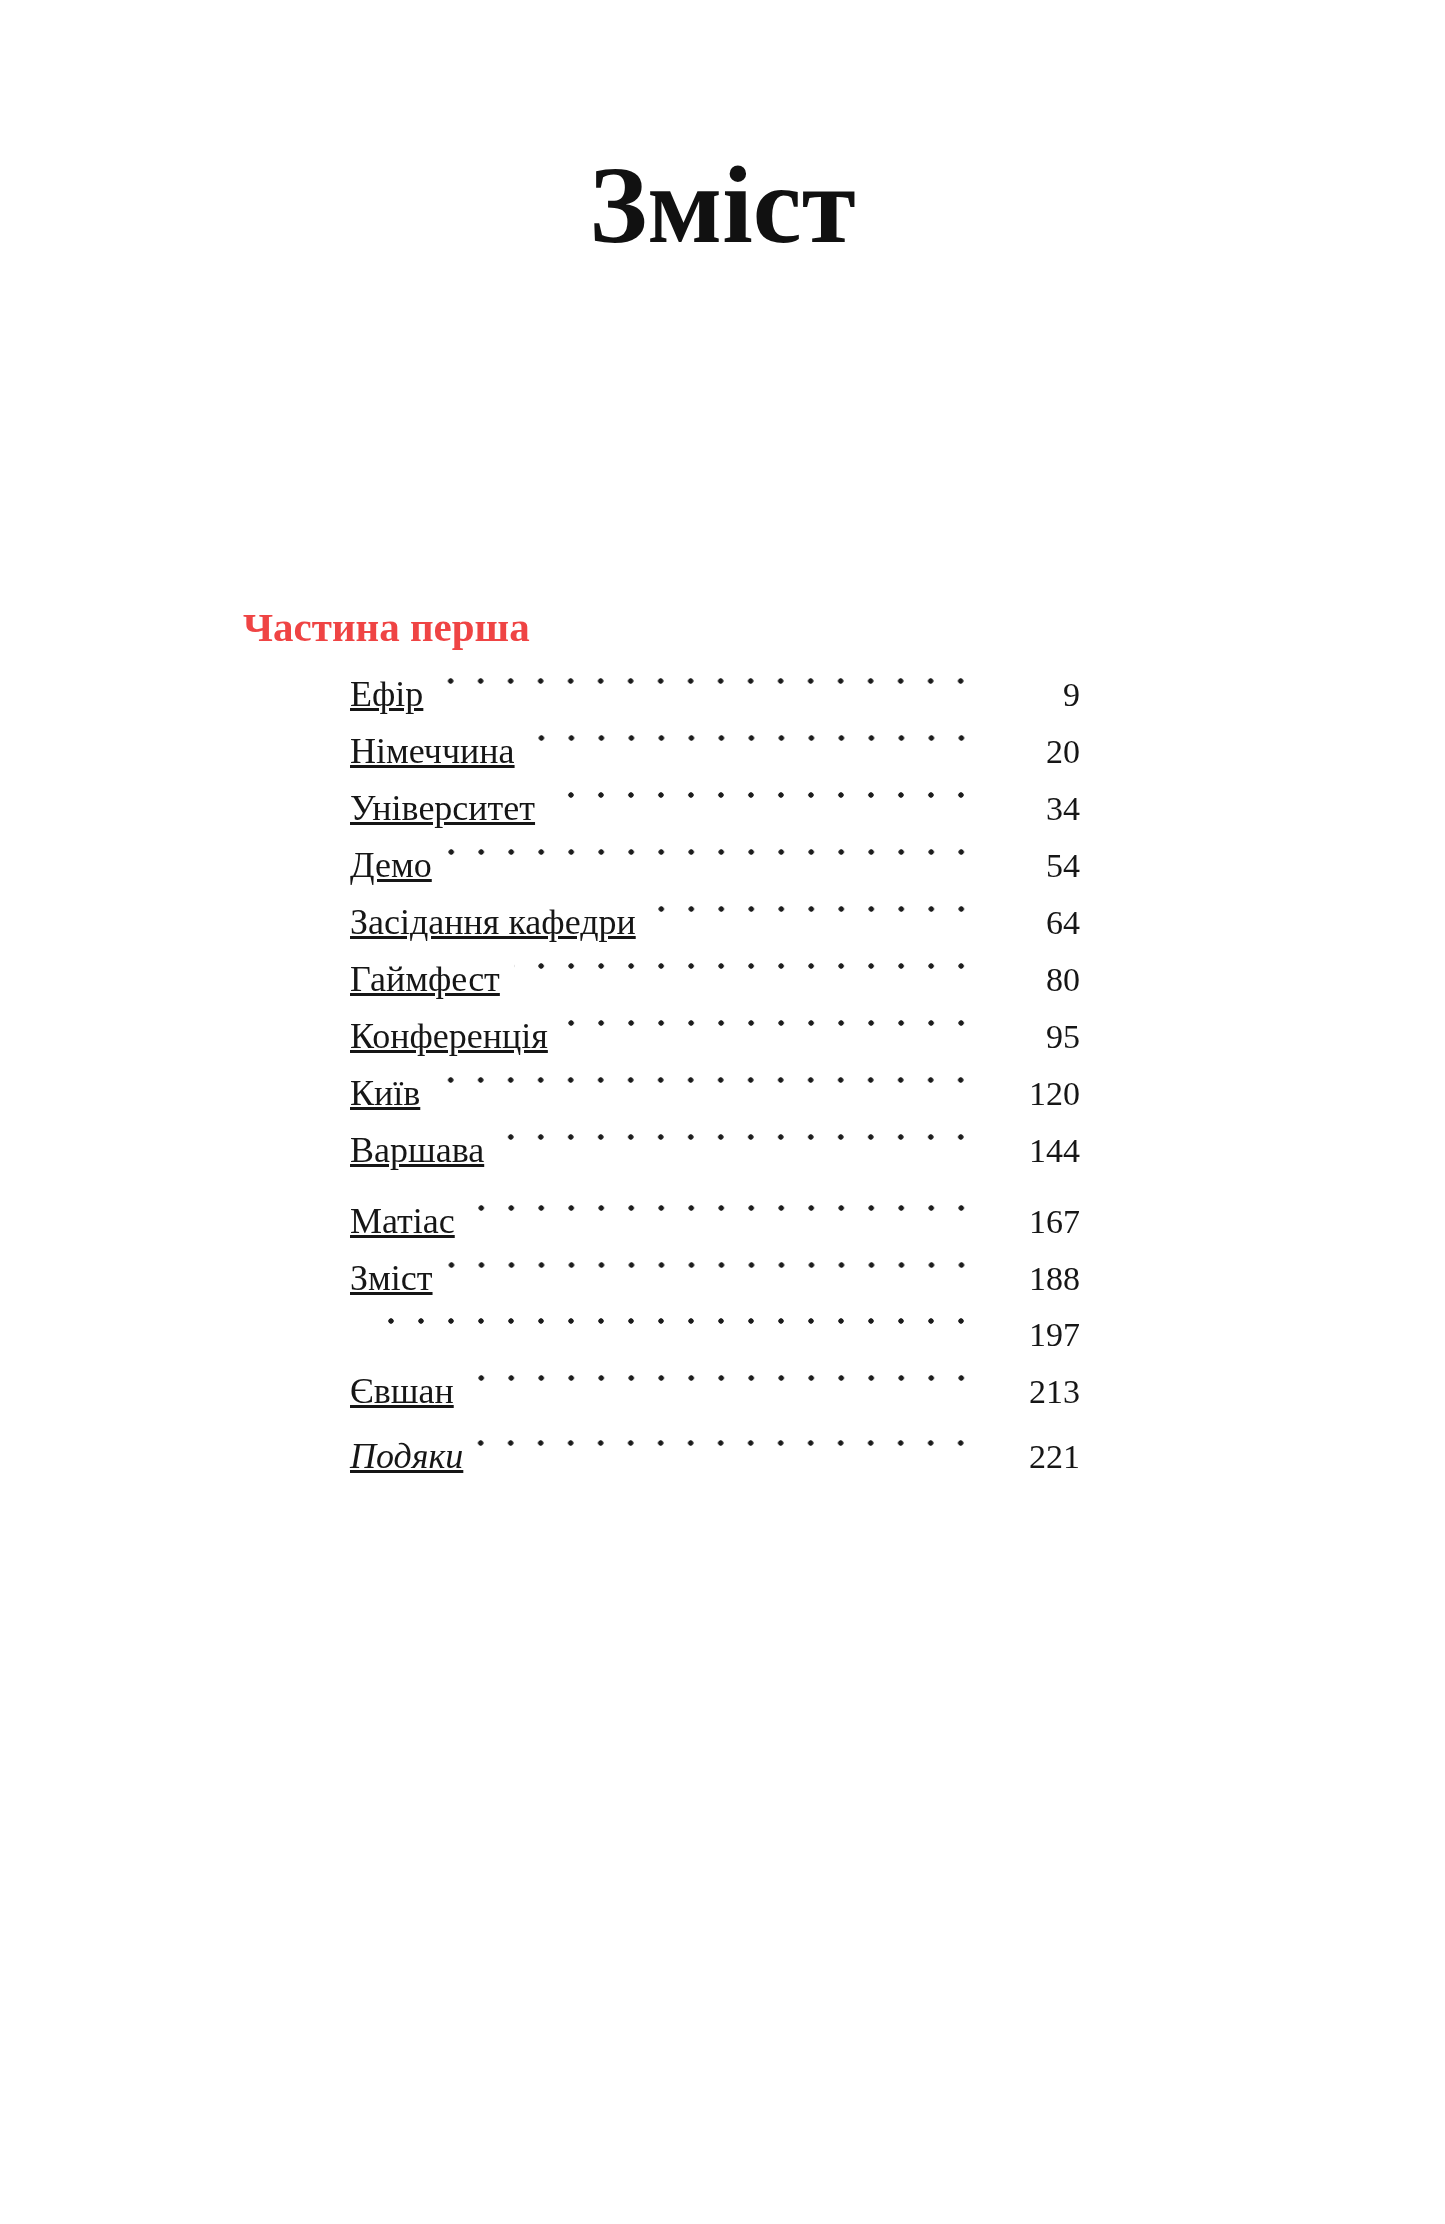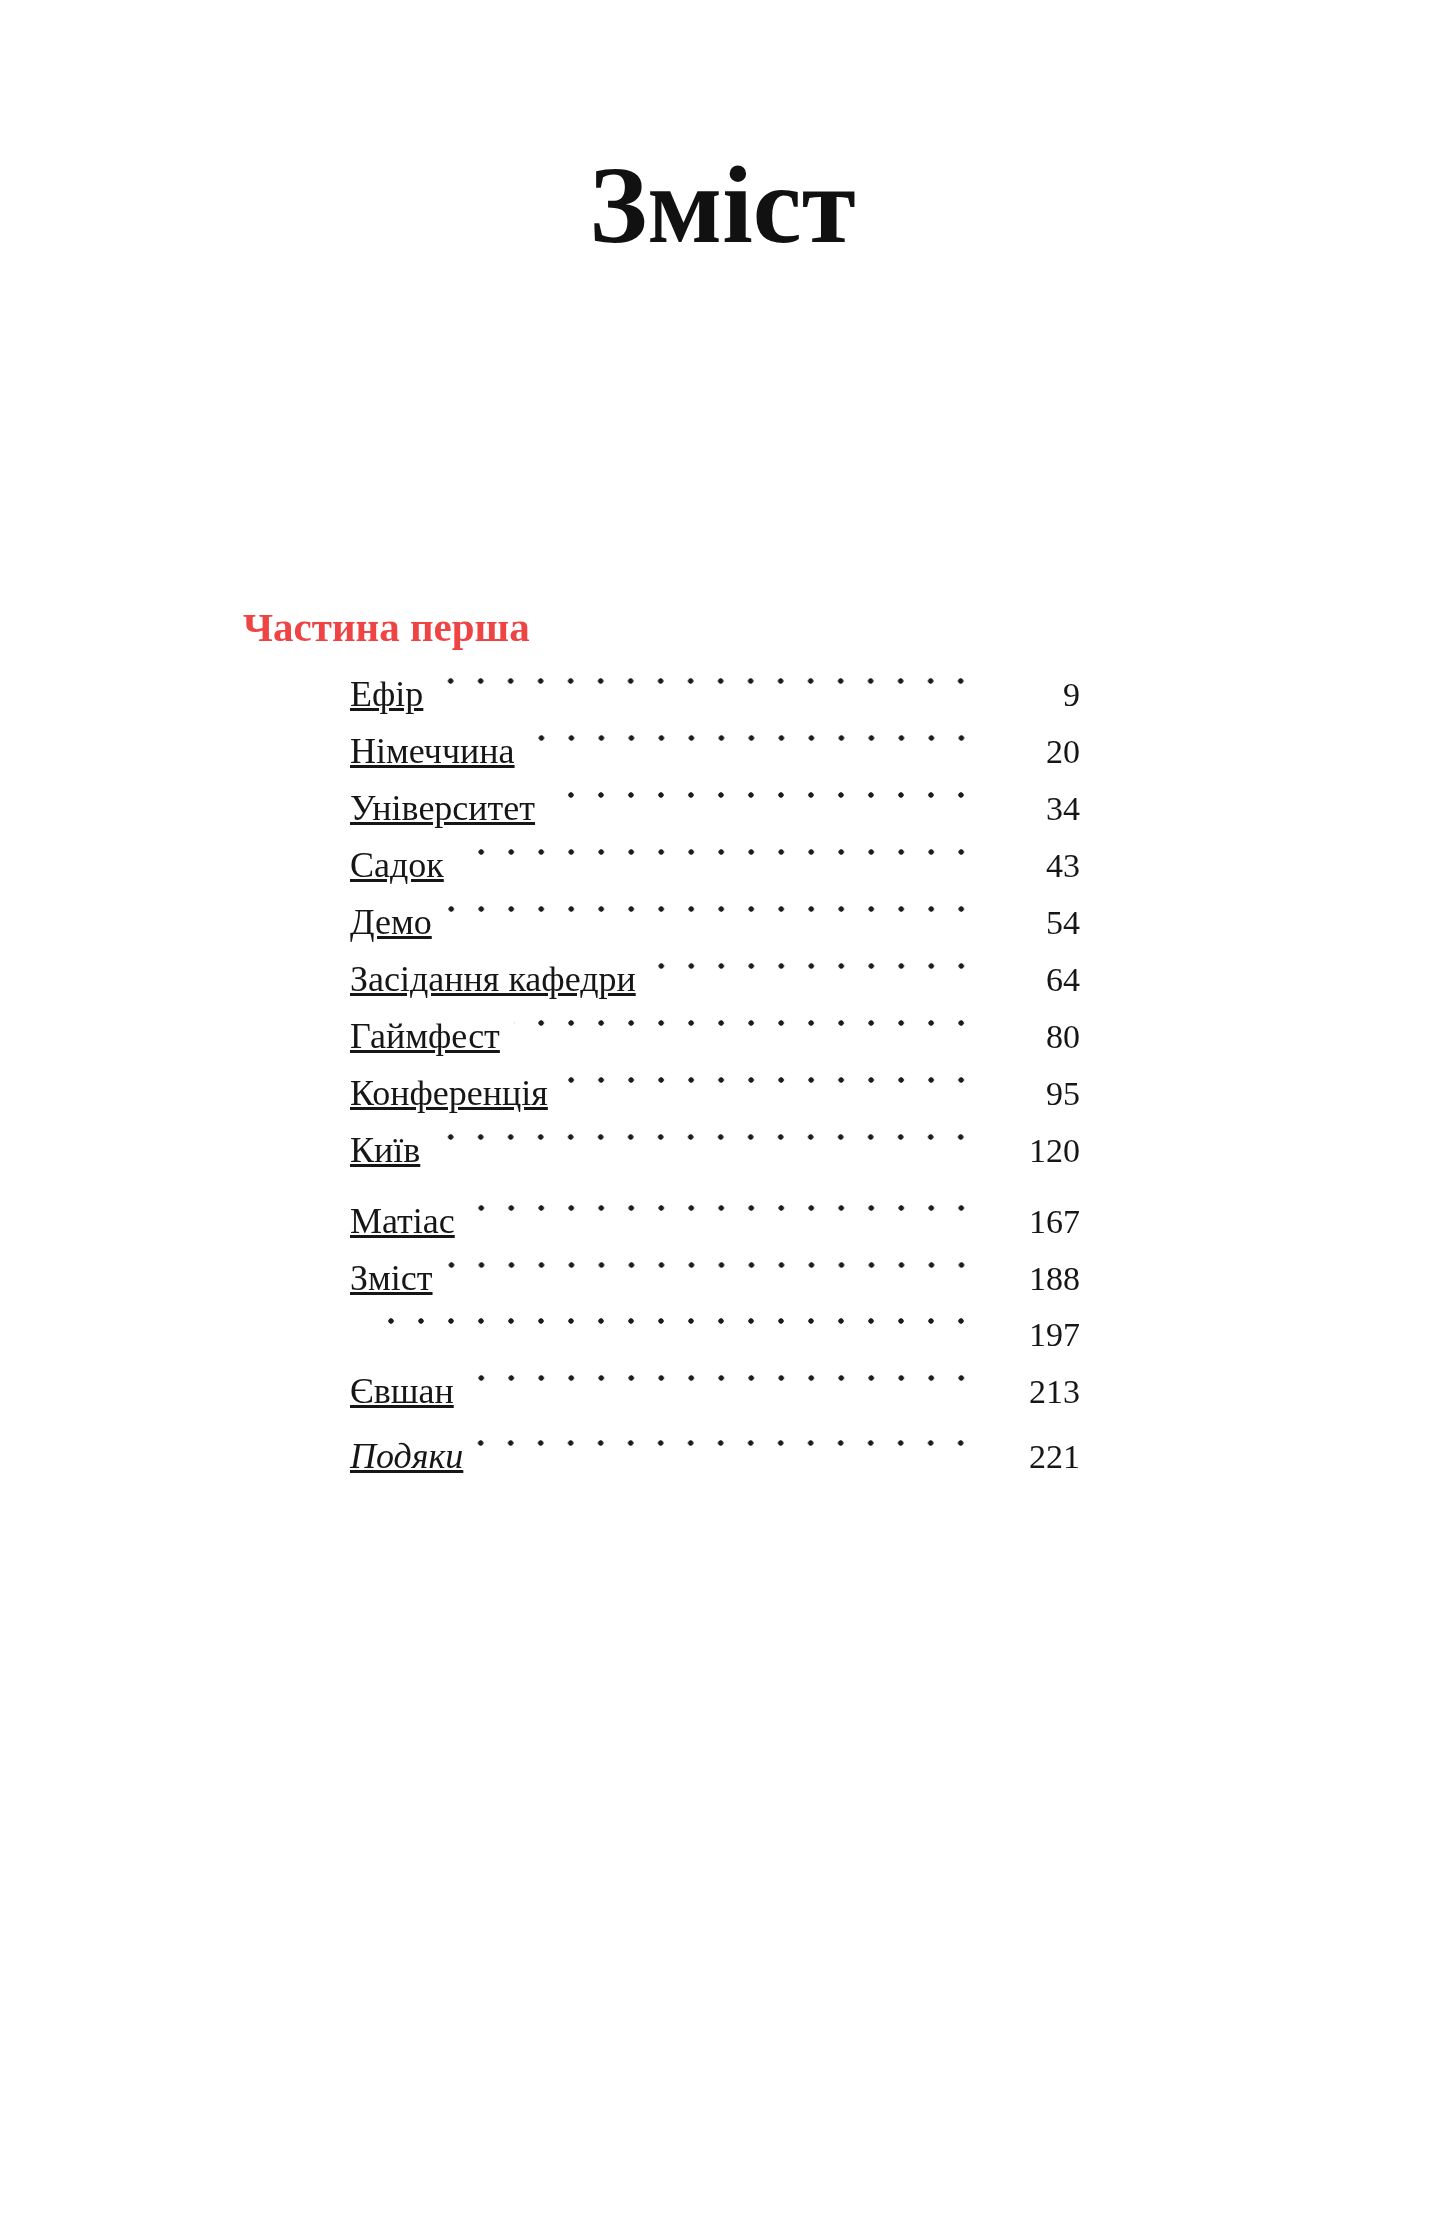--- a/index.html
+++ b/index.html
@@ -86,25 +86,20 @@
     <span class="toc-leader"></span>
     <span class="toc-page-num">20</span>
   </div>
 
   <div class="toc-row">
     <span class="toc-label">Університет</span>
     <span class="toc-leader"></span>
     <span class="toc-page-num">34</span>
   </div>
 
-  <div class="toc-row">
-    <span class="toc-label">Садок</span>
-    <span class="toc-leader"></span>
-    <span class="toc-page-num">43</span>
-  </div>
 
   <div class="toc-row">
     <span class="toc-label">Демо</span>
     <span class="toc-leader"></span>
     <span class="toc-page-num">54</span>
   </div>
 
   <div class="toc-row">
     <span class="toc-label">Засідання кафедри</span>
     <span class="toc-leader"></span>
@@ -122,20 +117,25 @@
     <span class="toc-leader"></span>
     <span class="toc-page-num">95</span>
   </div>
 
   <div class="toc-row">
     <span class="toc-label">Київ</span>
     <span class="toc-leader"></span>
     <span class="toc-page-num">120</span>
   </div>
 
+  <div class="toc-row">
+    <span class="toc-label">Варшава</span>
+    <span class="toc-leader"></span>
+    <span class="toc-page-num">144</span>
+  </div>
 
 </div>
   </section>
 
   <section class="toc-section">
     <div class="rows">
   <div class="toc-row">
     <span class="toc-label">Матіас</span>
     <span class="toc-leader"></span>
     <span class="toc-page-num">167</span>

